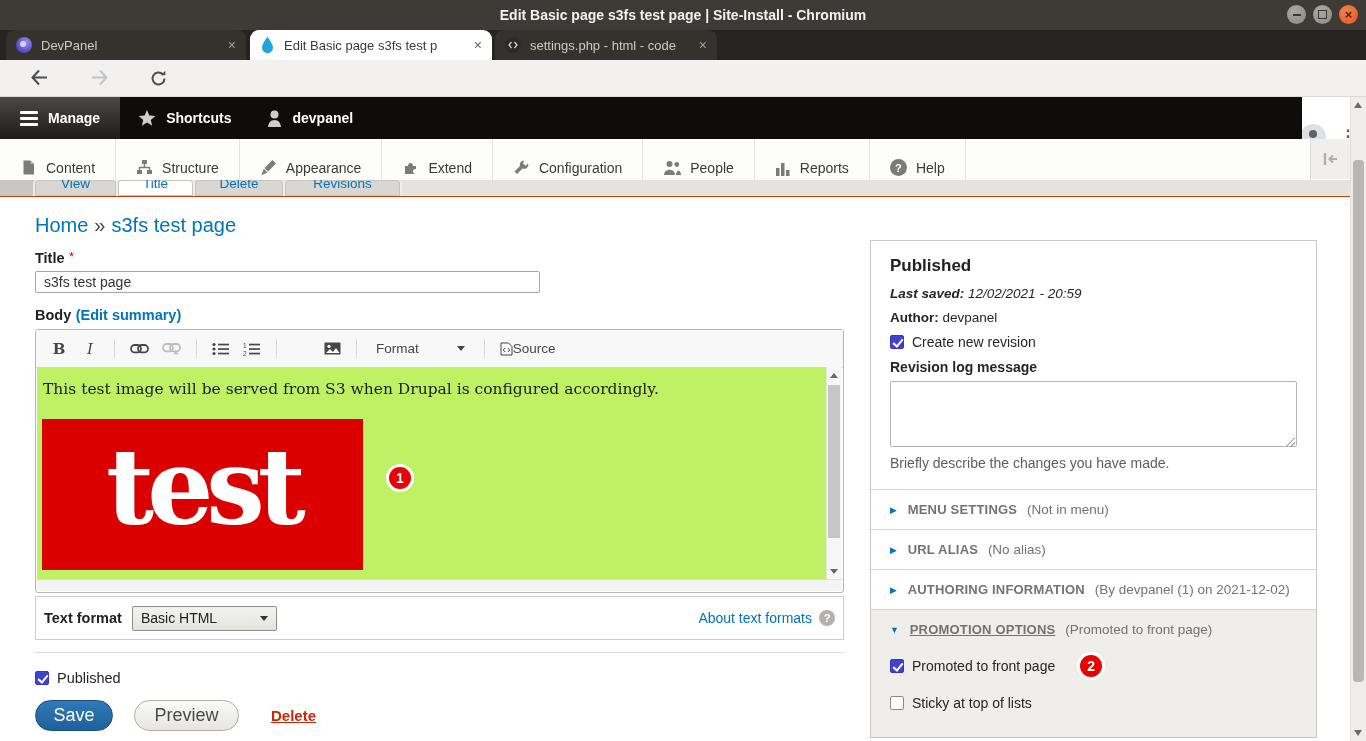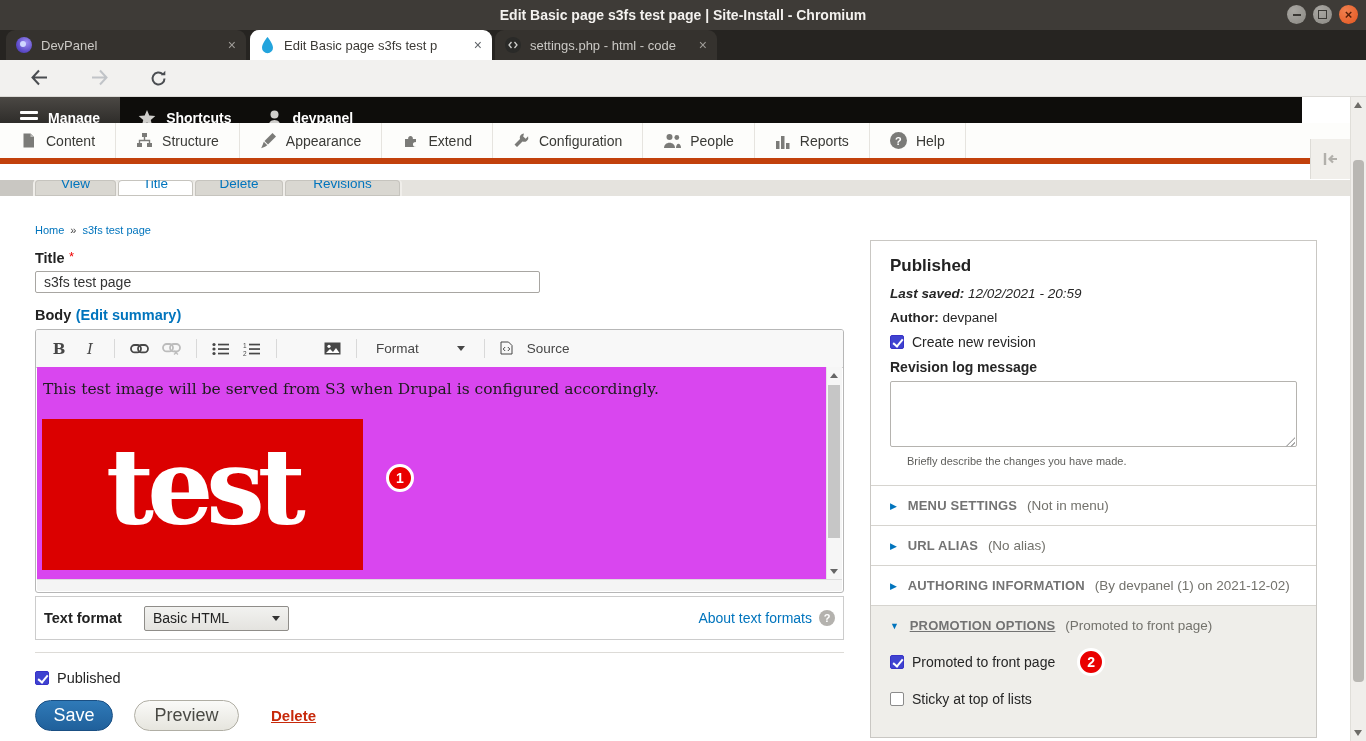--- a/index.html
+++ b/index.html
@@ -54,40 +54,40 @@
             color:#5f6368;font-size:17px;font-weight:bold}
 
   
   .admbar{position:absolute;left:0;top:97px;width:1302px;height:42px;background:#0e0d0b;display:flex}
   .adm-item{display:flex;align-items:center;gap:10px;padding:0 18px;height:100%;color:#fff;font-size:14px;font-weight:bold}
   .adm-item.manage{background:linear-gradient(#4b4844,#1d1c1a);padding:0 20px}
   .hamb{display:flex;flex-direction:column;gap:3px}
   .hamb i{display:block;width:18px;height:3px;background:#fff;border-radius:1px}
 
   
-  .menubar{position:absolute;left:0;top:123px;width:1350px;height:41px;background:#fdfdfb;
-           border-bottom:6px solid #c2410c;box-sizing:border-box;display:flex}
+  .menubar{position:absolute;left:0;top:139px;width:1350px;height:58px;background:#fdfdfb;
+           border-bottom:1px solid #c2410c;box-sizing:border-box;display:flex}
   .mn-item{display:flex;align-items:center;gap:9px;padding:0 20px;border-right:1px solid #e6e4df;
            font-size:14px;color:#3a3a36;height:100%;box-sizing:border-box}
   .help-ic{width:17px;height:17px;border-radius:50%;background:#7b7b78;color:#fff;font-size:11px;font-weight:bold;
            display:flex;align-items:center;justify-content:center}
   .collapse-btn{position:absolute;left:1310px;top:139px;width:40px;height:40px;background:#f1efeb;
                 border-left:1px solid #dddbd6;display:flex;align-items:center;justify-content:center;box-sizing:border-box}
 
   
   .pagetabs{position:absolute;left:0;top:180px;width:1350px;height:16px;background:#e5e3de;overflow:hidden}
   .pagetabs .cap{position:absolute;left:0;top:0;width:34px;height:16px;background:#c9c7c2}
   .ptab{position:absolute;top:0;height:16px;background:#d9d7d1;border-radius:4px 4px 0 0;
         box-shadow:inset 0 0 0 1px #c6c4be, -2px 0 0 #f0eeea, 2px 0 0 #f0eeea;
         display:flex;justify-content:center;color:#0074bd;font-size:13.5px;overflow:hidden}
   .ptab span{margin-top:-4px}
   .ptab.active{background:#ffffff;box-shadow:inset 0 0 0 1px #c6c4be}
 
   
-  .breadcrumb{position:absolute;left:35px;top:224px;font-size:11px}
+  .breadcrumb{position:absolute;left:35px;top:214px;font-size:20px}
   a.lnk{color:#0074bd;text-decoration:none}
   .bc-sep{color:#444;margin:0 6px}
 
   
   .lab{font-weight:bold;font-size:14.5px;color:#222}
   .req{color:#ee0000;font-size:13px;vertical-align:top}
   .title-label{position:absolute;left:35px;top:249px}
   .title-input{position:absolute;left:35px;top:271px;width:505px;height:22px;border:1px solid #a8a6a2;
                border-radius:2px;font-size:14px;padding:0 8px;color:#333;box-sizing:border-box;font-family:"Liberation Sans",sans-serif}
   .body-label{position:absolute;left:35px;top:306px}
@@ -96,41 +96,41 @@
           border-radius:3px;box-sizing:border-box;background:#fff}
   .ed-toolbar{height:37px;background:#f8f8f8;border-bottom:1px solid #d1d1d1;border-radius:2px 2px 0 0;
               display:flex;align-items:center;padding:0 14px;gap:13px}
   .edbtn{display:flex;align-items:center;justify-content:center;min-width:18px;height:22px;color:#474747}
   .edbtn.b{font-family:"DejaVu Serif",serif;font-weight:bold;font-size:15px}
   .edbtn.i{font-family:"DejaVu Serif",serif;font-style:italic;font-size:15px}
   .ed-sep{width:1px;height:19px;background:#d9d9d9;margin:0 2px}
   .quote-g{font-family:"DejaVu Serif",serif;font-weight:bold;font-size:27px;line-height:10px;height:14px;color:#474747}
   .fmt{display:flex;align-items:center;gap:38px;color:#474747;font-size:13.5px;padding:0 4px}
   .caret{width:0;height:0;border-left:4px solid transparent;border-right:4px solid transparent;border-top:5px solid #474747}
-  .src{display:flex;align-items:flex-start;gap:14px;color:#474747;font-size:13.5px}
-
-  .ed-content{position:absolute;left:1px;top:37px;right:1px;bottom:12px;background:#d946ef;overflow:hidden}
+  .src{display:flex;align-items:center;gap:0;color:#474747;font-size:13.5px}
+
+  .ed-content{position:absolute;left:1px;top:37px;right:1px;bottom:12px;background:#bef264;overflow:hidden}
   .ed-content p{margin:0;padding:13px 24px 0 6px;font-family:"DejaVu Serif",serif;font-size:15.5px;color:#1d1d1d}
   .test-img{position:absolute;left:5px;top:52px;width:321px;height:151px;background:#db0000;
             display:flex;align-items:center;justify-content:center;overflow:hidden}
   .test-img span{font-family:"DejaVu Serif",serif;font-weight:bold;color:#fff;font-size:104px;
                  letter-spacing:-7px;margin-top:-14px}
   .badge{border-radius:50%;background:#ea0000;border:3px solid #fff;color:#fff;font-weight:bold;font-size:14px;
          display:flex;align-items:center;justify-content:center;width:22px;height:22px;box-sizing:content-box}
   .badge1{position:absolute;left:349px;top:97px}
   .edsb{position:absolute;right:0;top:0;bottom:0;width:15px;background:#f6f6f6;border-left:1px solid #e6e6e6}
   .edsb .up,.edsb .dn{position:absolute;left:3px;width:0;height:0;border-left:4.5px solid transparent;border-right:4.5px solid transparent}
   .edsb .up{top:6px;border-bottom:5px solid #666}
   .edsb .dn{bottom:6px;border-top:5px solid #666}
   .edsb .thumb{position:absolute;left:1px;top:18px;width:12px;height:153px;background:#c6c6c6}
   .ed-bottom{position:absolute;left:1px;right:1px;bottom:1px;height:11px;background:#f4f4f4;border-top:1px solid #ddd;border-radius:0 0 2px 2px}
 
   .fmt-wrap{position:absolute;left:35px;top:596px;width:809px;height:44px;border:1px solid #ccc;box-sizing:border-box;
             background:#fff;display:flex;align-items:center;padding:0 8px}
-  .fmt-wrap .lab{margin-right:22px}
+  .fmt-wrap .lab{margin-right:10px}
   .fselect{display:flex;align-items:center;justify-content:space-between;width:145px;height:25px;
            border:1px solid #8f8d89;border-radius:2px;background:linear-gradient(#f2f2f0,#e4e3df);
            padding:0 8px;font-size:14px;color:#222;box-sizing:border-box}
   .fselect .caret{border-top-color:#333}
   .about{margin-left:auto;display:flex;align-items:center;gap:7px;font-size:14px}
   .qmark{width:16px;height:16px;border-radius:50%;background:#b4b2ae;color:#fff;font-size:11px;font-weight:bold;
          display:flex;align-items:center;justify-content:center}
 
   .form-hr{position:absolute;left:35px;top:652px;width:809px;height:1px;background:#dddbd7}
   .cb{width:14px;height:14px;border:1px solid #8b8b8b;border-radius:2px;background:#fff;display:inline-block;
@@ -154,21 +154,21 @@
   .sb-meta{font-size:13.5px;margin:0 0 9px}
   .sb-meta .l{font-weight:bold}
   .sb-meta.italic{font-style:italic}
   .sb-cbrow{display:flex;align-items:center;gap:8px;font-size:14px;margin:2px 0 9px}
   .sb-loglab{font-weight:bold;font-size:14px;margin:4px 0 6px}
   .sb-ta{width:100%;height:66px;border:1px solid #b5b3af;border-radius:2px;box-sizing:border-box;resize:none;background:#fff;position:relative}
   .ta-wrap{position:relative}
   .ta-grip{position:absolute;right:2px;bottom:4px;width:10px;height:10px;
            background:repeating-linear-gradient(135deg,#aaa 0 1px,transparent 1px 3.5px);
            clip-path:polygon(100% 0,100% 100%,0 100%)}
-  .sb-help{color:#5d5d5a;font-size:11px;margin:4px 17px 8px}
+  .sb-help{color:#5d5d5a;font-size:14px;margin:4px 0 8px}
   .sb-row{border-top:1px solid #d6d4cf;padding:12px 19px;font-size:13.5px}
   .sb-row .arrow{color:#0074bd;font-size:9px;margin-right:7px;vertical-align:1px}
   .sb-row .stitle{color:#737373;font-weight:bold;font-size:13px;letter-spacing:.2px}
   .sb-row .ssum{color:#73726c;margin-left:6px}
   .sb-row.open{background:#efeeea;min-height:240px;box-sizing:border-box}
   .sb-row.open .stitle{text-decoration:underline}
   .opt-row{display:flex;align-items:center;gap:8px;font-size:14px;margin-top:15px;position:relative}
   .opt-row .badge{margin-left:14px}
 
   

